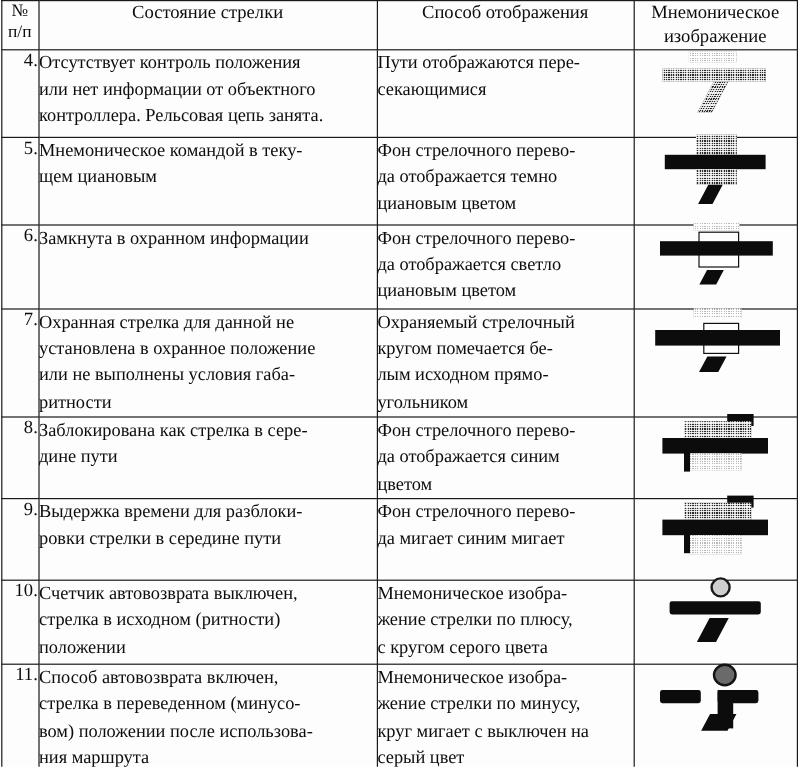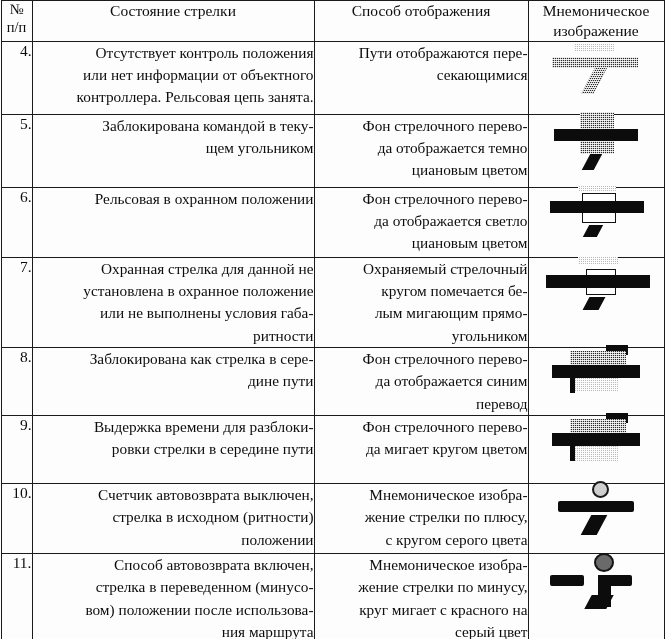--- a/index.html
+++ b/index.html
@@ -55,21 +55,21 @@
     text-align: right;
     font-size: 15.5px;
     padding: 4px 4px 0 0;
     white-space: nowrap;
   }
   td.txt {
     font-size: 15.3px;
     line-height: 1.46;
     padding: 4px 3px 3px 5px;
   }
-  td.txt .ln { display: block; white-space: pre; text-align: right; }
+  td.txt .ln { display: block; white-space: pre; }
   td.mnem {
     padding: 0;
     position: relative;
   }
   .mnem-wrap {
     position: relative;
     width: 134px;
     height: 100%;
     min-height: 52px;
   }
@@ -149,22 +149,22 @@
               <div class="p grain" style="left:16px; top:20px; width:86px; height:11px;"></div>
               <div class="p grain slant" style="left:52px; top:31px; width:12px; height:26px;"></div>
             </div>
           </div>
         </td>
       </tr>
 
       <tr style="height:73px">
         <td class="num">5.</td>
         <td class="txt">
-          <span class="ln">Заблокирована командой в теку-</span>
-          <span class="ln">щем угольником</span>
+          <span class="ln">Мнемоническое командой в теку-</span>
+          <span class="ln">щем циановым</span>
         </td>
         <td class="txt">
           <span class="ln">Фон стрелочного перево-</span>
           <span class="ln">да отображается темно</span>
           <span class="ln">циановым цветом</span>
         </td>
         <td class="mnem">
           <div class="mnem-wrap">
             <div class="sym">
               <div class="p grain" style="left:44px; top:2px;  width:34px; height:17px;"></div>
@@ -172,21 +172,21 @@
               <div class="p grain" style="left:44px; top:31px; width:34px; height:13px;"></div>
               <div class="p solid slant" style="left:50px; top:44px; width:12px; height:16px;"></div>
             </div>
           </div>
         </td>
       </tr>
 
       <tr style="height:70px">
         <td class="num">6.</td>
         <td class="txt">
-          <span class="ln">Рельсовая в охранном положении</span>
+          <span class="ln">Замкнута в охранном информации</span>
         </td>
         <td class="txt">
           <span class="ln">Фон стрелочного перево-</span>
           <span class="ln">да отображается светло</span>
           <span class="ln">циановым цветом</span>
         </td>
         <td class="mnem">
           <div class="mnem-wrap">
             <div class="sym">
               <div class="p faint" style="left:42px; top:2px;  width:38px; height:7px;"></div>
@@ -202,21 +202,21 @@
         <td class="num">7.</td>
         <td class="txt">
           <span class="ln">Охранная стрелка для данной не</span>
           <span class="ln">установлена в охранное положение</span>
           <span class="ln">или не выполнены условия габа-</span>
           <span class="ln">ритности</span>
         </td>
         <td class="txt">
           <span class="ln">Охраняемый стрелочный</span>
           <span class="ln">кругом помечается бе-</span>
-          <span class="ln">лым мигающим прямо-</span>
+          <span class="ln">лым исходном прямо-</span>
           <span class="ln">угольником</span>
         </td>
         <td class="mnem">
           <div class="mnem-wrap">
             <div class="sym">
               <div class="p faint" style="left:42px; top:4px;  width:40px; height:8px;"></div>
               <div class="p" style="left:50px; top:16px; width:28px; height:24px; border:1.5px solid #111; background:#fff;"></div>
               <div class="p solid" style="left:10px; top:22px; width:104px; height:13px;"></div>
               <div class="p solid slant" style="left:50px; top:44px; width:16px; height:13px;"></div>
             </div>
@@ -226,21 +226,21 @@
 
       <tr style="height:68px">
         <td class="num">8.</td>
         <td class="txt">
           <span class="ln">Заблокирована как стрелка в сере-</span>
           <span class="ln">дине пути</span>
         </td>
         <td class="txt">
           <span class="ln">Фон стрелочного перево-</span>
           <span class="ln">да отображается синим</span>
-          <span class="ln">перевод</span>
+          <span class="ln">цветом</span>
         </td>
         <td class="mnem">
           <div class="mnem-wrap">
             <div class="sym">
               <div class="p solid" style="left:70px; top:2px; width:22px; height:10px;"></div>
               <div class="p grain" style="left:34px; top:8px; width:56px; height:26px;"></div>
               <div class="p solid" style="left:16px; top:22px; width:88px; height:13px;"></div>
               <div class="p faint" style="left:38px; top:35px; width:44px; height:14px;"></div>
               <div class="p solid" style="left:34px; top:34px; width:5px; height:16px;"></div>
             </div>
@@ -249,21 +249,21 @@
       </tr>
 
       <tr style="height:68px">
         <td class="num">9.</td>
         <td class="txt">
           <span class="ln">Выдержка времени для разблоки-</span>
           <span class="ln">ровки стрелки в середине пути</span>
         </td>
         <td class="txt">
           <span class="ln">Фон стрелочного перево-</span>
-          <span class="ln">да мигает кругом цветом</span>
+          <span class="ln">да мигает синим мигает</span>
         </td>
         <td class="mnem">
           <div class="mnem-wrap">
             <div class="sym">
               <div class="p solid" style="left:70px; top:2px; width:22px; height:10px;"></div>
               <div class="p grain" style="left:34px; top:8px; width:56px; height:26px;"></div>
               <div class="p solid" style="left:16px; top:22px; width:88px; height:13px;"></div>
               <div class="p faint" style="left:38px; top:35px; width:44px; height:16px;"></div>
               <div class="p solid" style="left:34px; top:34px; width:5px; height:16px;"></div>
             </div>
@@ -298,21 +298,21 @@
         <td class="num">11.</td>
         <td class="txt">
           <span class="ln">Способ автовозврата включен,</span>
           <span class="ln">стрелка в переведенном (минусо-</span>
           <span class="ln">вом) положении после использова-</span>
           <span class="ln">ния маршрута</span>
         </td>
         <td class="txt">
           <span class="ln">Мнемоническое изобра-</span>
           <span class="ln">жение стрелки по минусу,</span>
-          <span class="ln">круг мигает с красного на</span>
+          <span class="ln">круг мигает с выключен на</span>
           <span class="ln">серый цвет</span>
         </td>
         <td class="mnem">
           <div class="mnem-wrap">
             <div class="sym">
               <div class="p circ" style="left:58px; top:4px; width:16px; height:15px; border:2px solid #141414; background:#6a6a6a;"></div>
               <div class="p solid" style="left:14px; top:26px; width:34px; height:11px; border-radius:2px;"></div>
               <div class="p solid" style="left:62px; top:26px; width:34px; height:11px; border-radius:2px;"></div>
               <div class="p solid" style="left:62px; top:26px; width:13px; height:32px;"></div>
               <div class="p solid slant" style="left:52px; top:46px; width:22px; height:14px;"></div>

